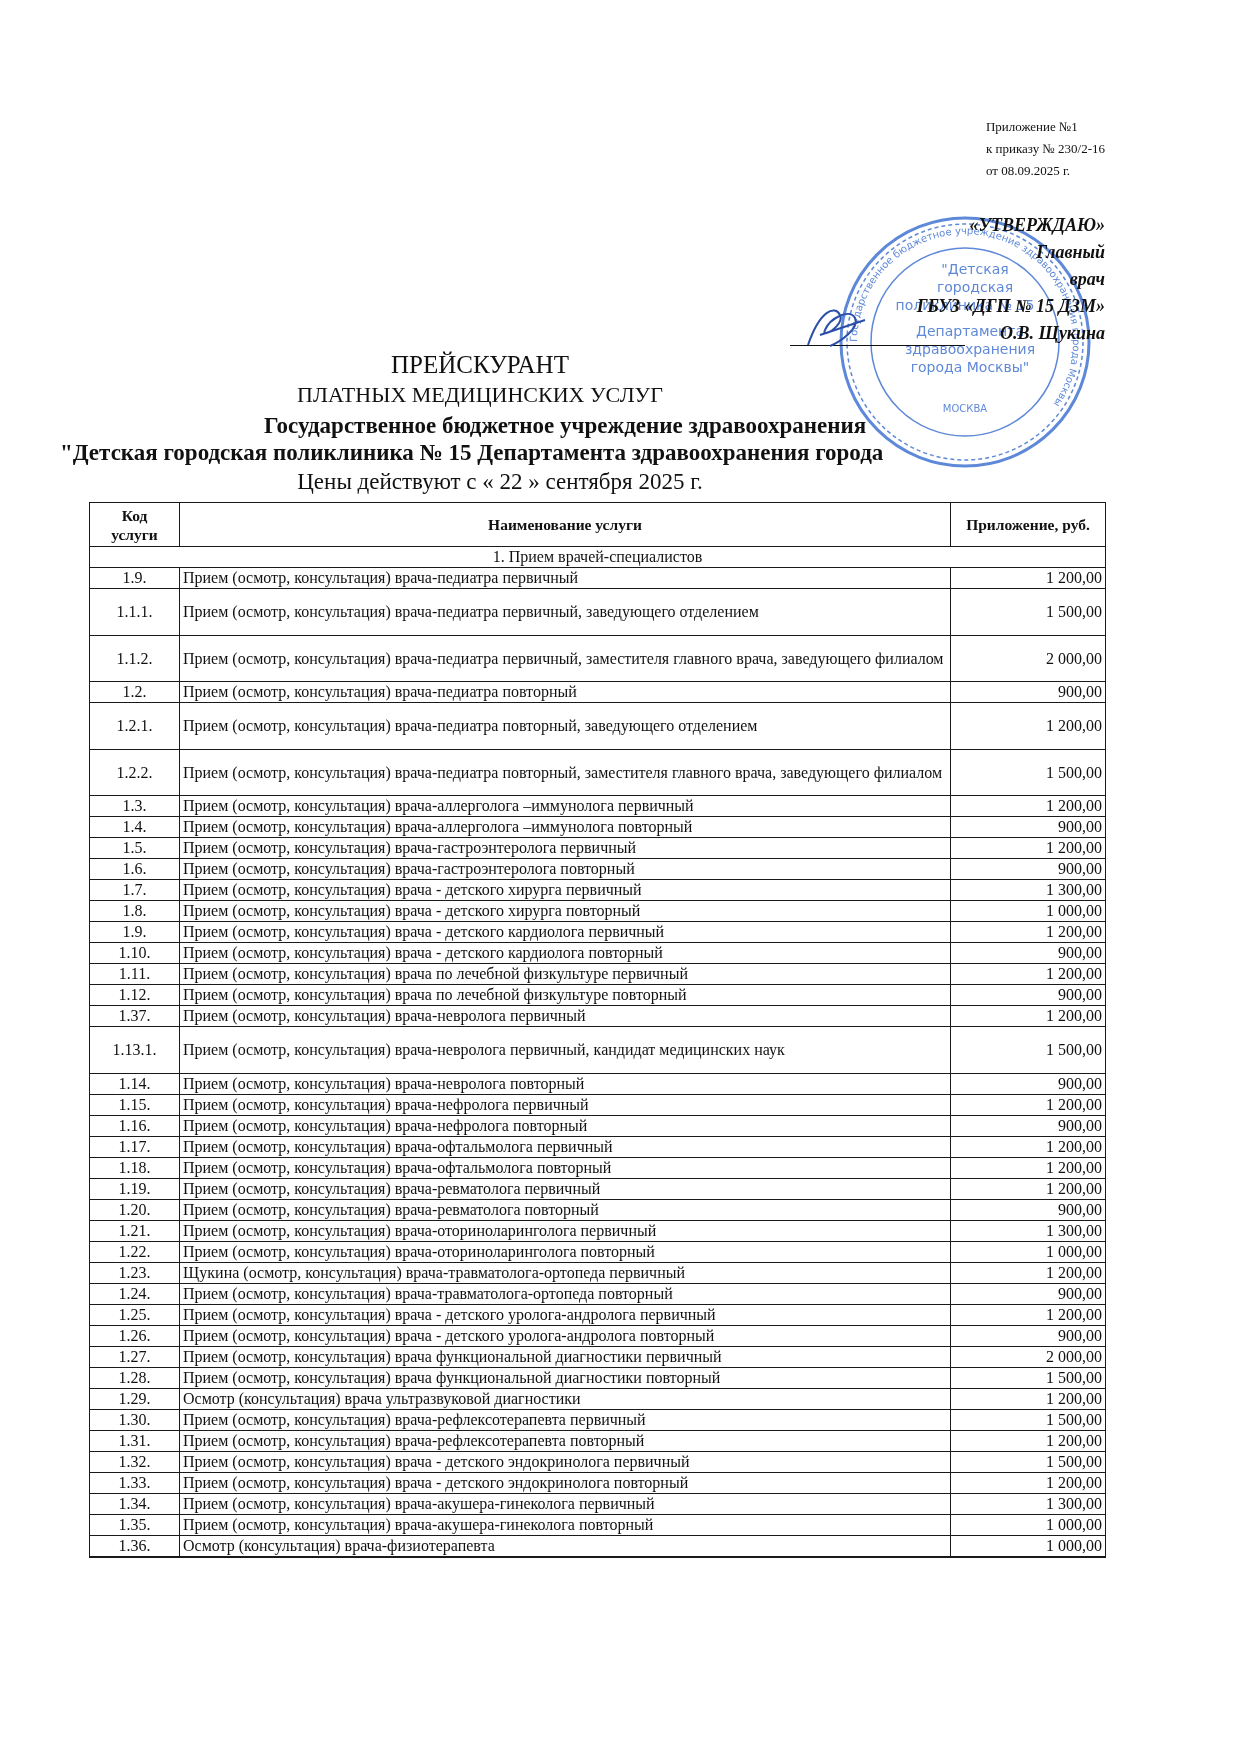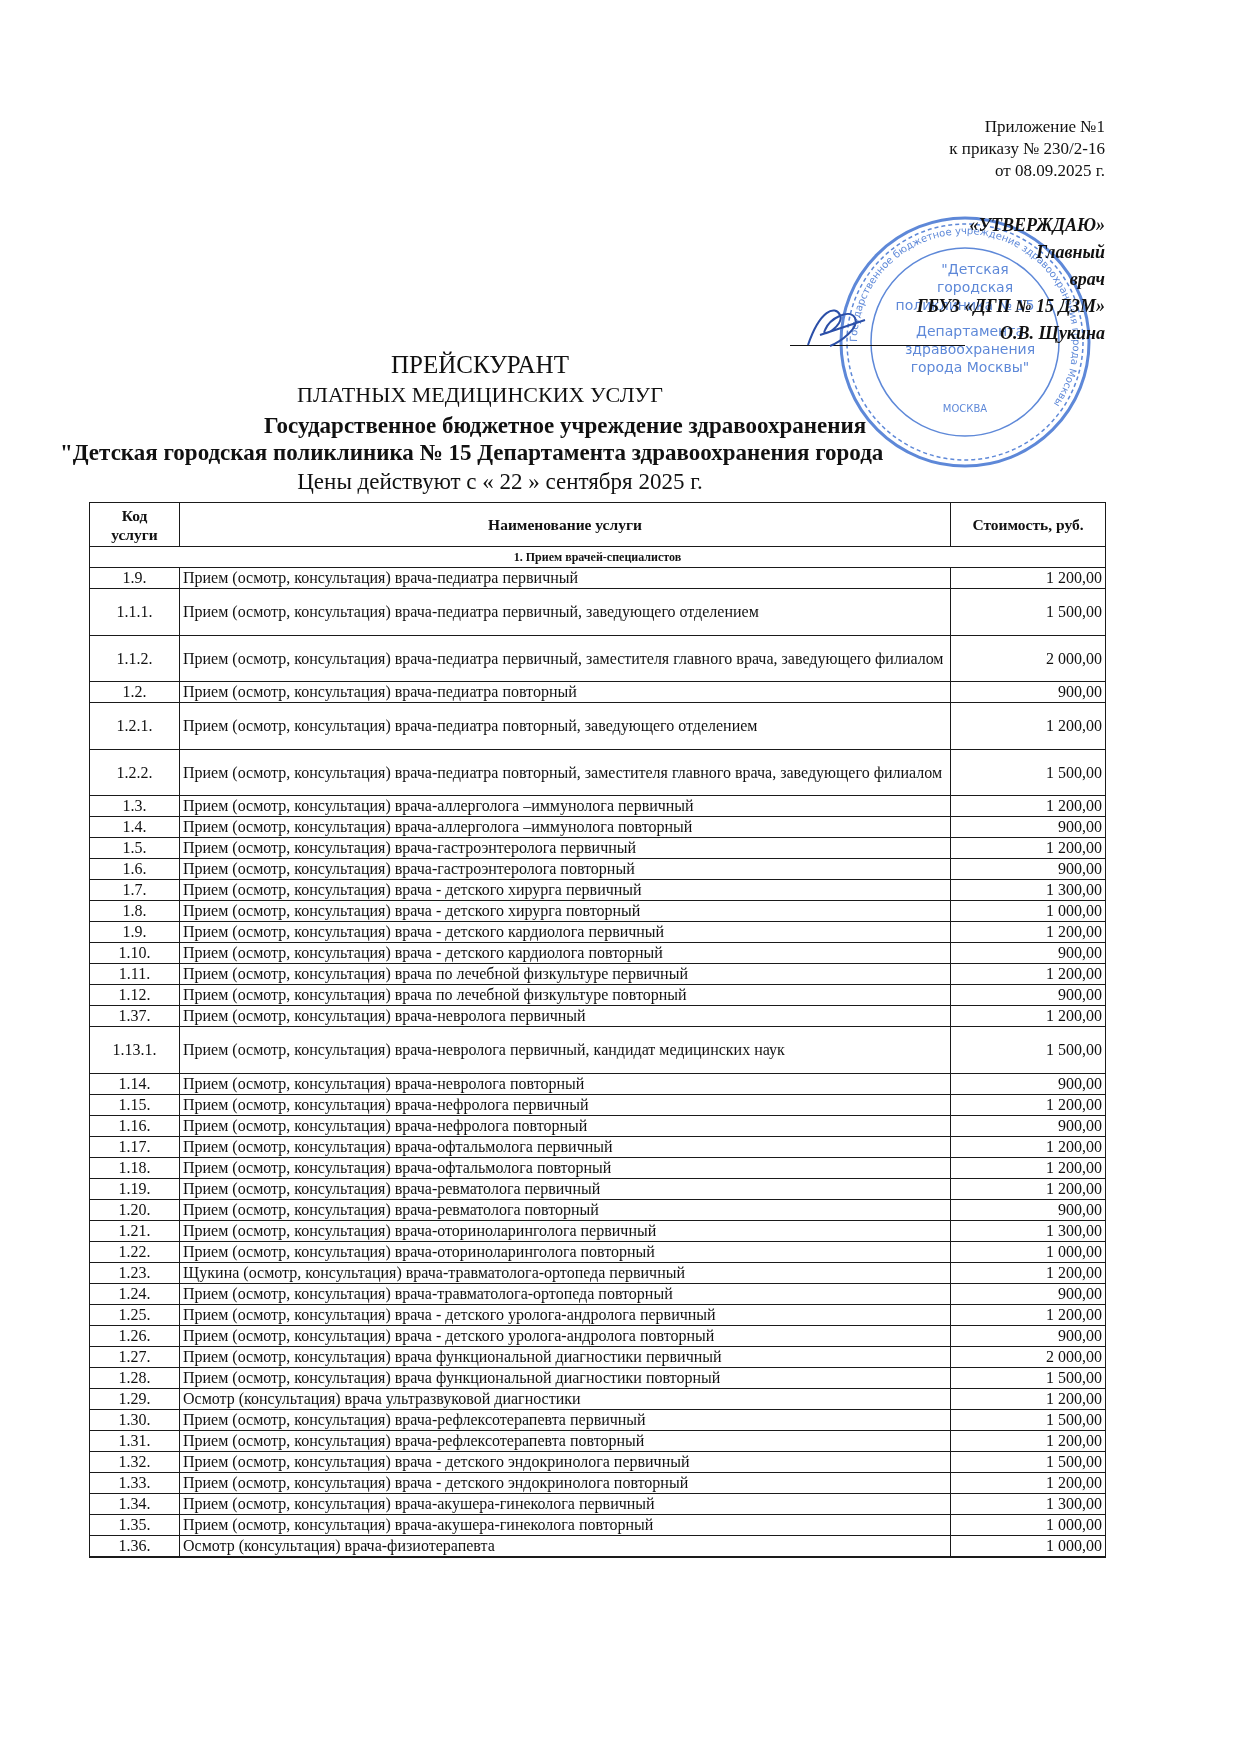--- a/index.html
+++ b/index.html
@@ -1,22 +1,22 @@
 <!DOCTYPE html>
 <html><head>
   <meta charset="utf-8">
   <style>
     html, body { margin: 0; padding: 0; background: #ffffff; }
     body {
       width: 1242px; height: 1755px; position: relative; overflow: hidden;
       font-family: "Liberation Serif", "DejaVu Serif", serif; color: #111;
     }
     .annex {
-      position: absolute; right: 137px; top: 116px; text-align: right;
-      font-size: 17px; line-height: 22px;
+      position: absolute; right: 137px; top: 116px; 
+      font-size: 13px; line-height: 22px;
     }
     .approve {
       position: absolute; right: 137px; top: 212px; text-align: right;
       font-size: 18px; line-height: 27px; font-weight: bold; z-index: 2; font-style: italic;
     }
     .sign-line {
       position: absolute; left: 790px; top: 345px; width: 175px; height: 0;
       border-top: 1.5px solid #111; z-index: 2;
     }
     .signature {
@@ -44,21 +44,21 @@
     table.prices col.c-price { width: 155px; }
     table.prices th, table.prices td {
       border: 1.5px solid #1a1a1a; padding: 0 3px; vertical-align: middle;
       line-height: 20px;
     }
     table.prices th {
       font-family: "Liberation Serif", serif; font-weight: bold; font-size: 15.5px; height: 43px;
     }
     table.prices th.h-code { line-height: 19px; }
     table.prices td.sec {
-      text-align: center; font-weight: bold; height: 20px; font-size: 12px;
+      text-align: center; font-weight: normal; height: 20px; font-size: 16px;
     }
     table.prices tr.r1 td { height: 20px; }
     table.prices tr.r2 td { height: 46px; }
     table.prices tr.r3 td { height: 45px; }
     td.code { text-align: center; }
     td.name { text-align: left; }
     td.price { text-align: right; }
     table.prices tr:last-child td { border-bottom-width: 2px; }
   </style>
 </head>
@@ -117,21 +117,21 @@
       <col class="c-name">
       <col class="c-price">
   </colgroup>
   <thead>
     <tr>
       <th class="h-code">
         <span>Код</span><br>
         <span>услуги</span>
       </th>
       <th>Наименование услуги</th>
-      <th>Стоимость, руб.</th>
+      <th>Приложение, руб.</th>
     </tr>
   </thead>
   <tbody id="price-body">
     <tr>
       <td class="sec" colspan="3">1. Прием врачей-специалистов</td>
     </tr>
   <tr class="r1">
         <td class="code">1.9.</td>
         <td class="name">Прием (осмотр, консультация) врача-педиатра первичный</td>
         <td class="price">1 200,00</td>

